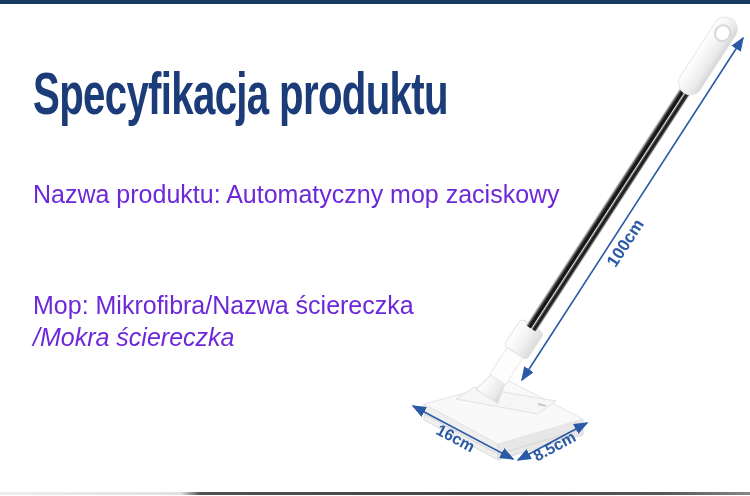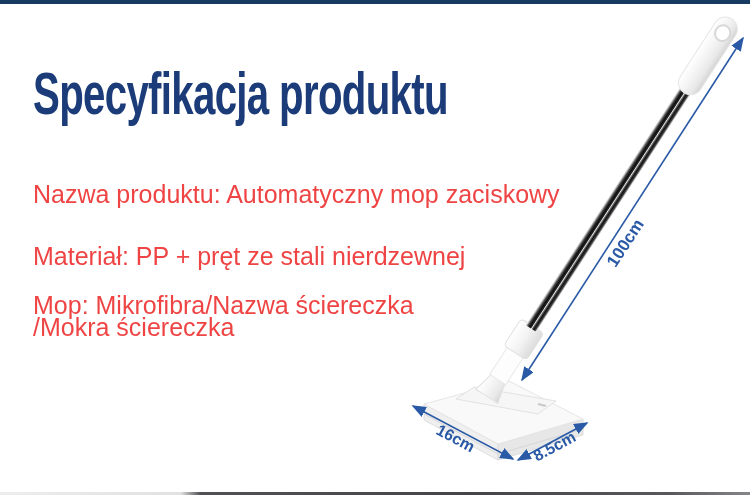--- a/index.html
+++ b/index.html
@@ -28,28 +28,28 @@
     white-space: nowrap;
     line-height: 1;
     transform: scaleX(0.67);
     transform-origin: 0 0;
     letter-spacing: -1px;
   }
   .spec-line {
     position: absolute;
     left: 33px;
     font-size: 25px;
-    color: #ef4444;
+    color: #6d28d9;
     white-space: nowrap;
     line-height: 1.2;
   }
   .spec-line.l1 { top: 179px; }
   .spec-line.l2 { top: 241px; }
   .spec-line.l3 { top: 290px; }
-  .spec-line.l4 { top: 312px; }
+  .spec-line.l4 { top: 322px; font-style: italic; }
   .product-svg {
     position: absolute;
     top: 0; left: 0;
     width: 750px;
     height: 496px;
   }
   .bottom-bar {
     position: absolute;
     left: 0; right: 0;
     bottom: 1px;
@@ -67,21 +67,20 @@
 </head>
 <body>
 
 <div id="canvas">
 
   <div class="top-bar"></div>
 
   <div class="page-title">Specyfikacja produktu</div>
 
   <div class="spec-line l1">Nazwa produktu: Automatyczny mop zaciskowy</div>
-  <div class="spec-line l2">Materiał: PP + pręt ze stali nierdzewnej</div>
   <div class="spec-line l3">Mop: Mikrofibra/Nazwa ściereczka</div>
   <div class="spec-line l4">/Mokra ściereczka</div>
 
   <svg class="product-svg" viewBox="0 0 750 496">
     <defs>
       <linearGradient id="chromeGrad" x1="0" y1="0" x2="1" y2="0">
         <stop offset="0" stop-color="#ffffff"></stop>
         <stop offset="0.08" stop-color="#c8c8c8"></stop>
         <stop offset="0.20" stop-color="#4a4a4a"></stop>
         <stop offset="0.35" stop-color="#0c0c0c"></stop>

